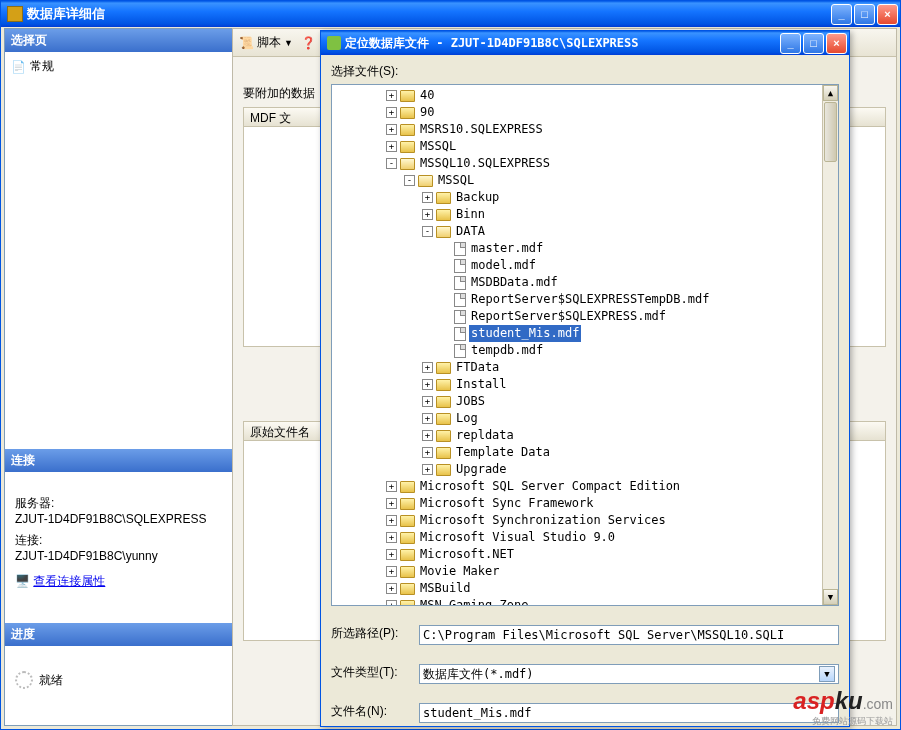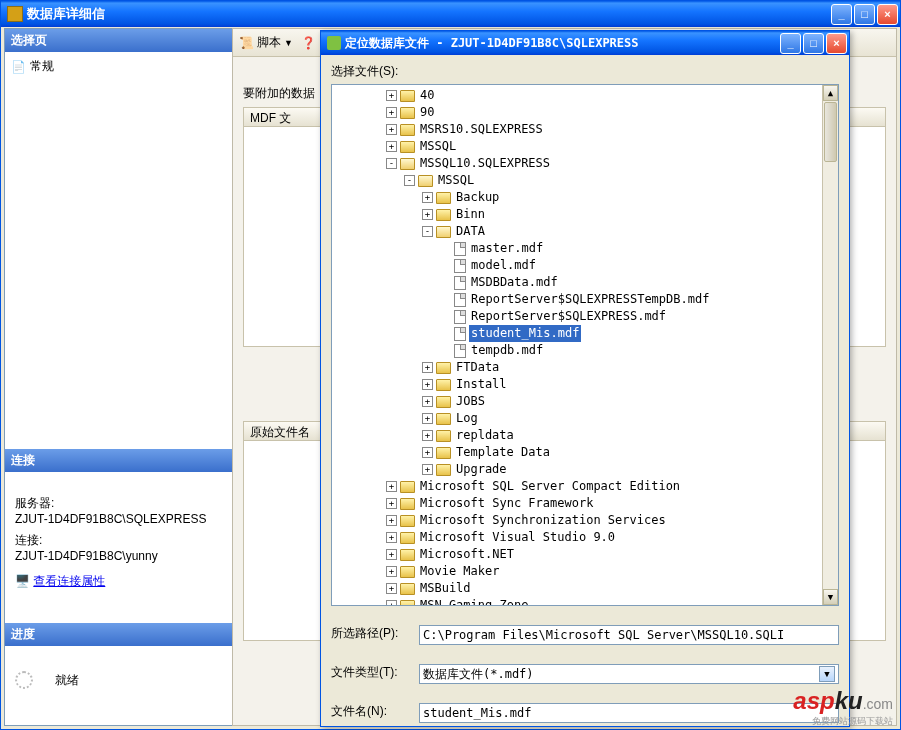--- a/index.html
+++ b/index.html
@@ -105,21 +105,21 @@
       <div>ZJUT-1D4DF91B8C\SQLEXPRESS</div>
       <div class="lbl">连接:</div>
       <div>ZJUT-1D4DF91B8C\yunny</div>
       <div class="item" style="margin-top:10px;">
         <span class="ico">🖥️</span>
         <a href="#">查看连接属性</a>
       </div>
     </div>
     <div style="height:16px;"></div>
     <div class="left-header">进度</div>
-    <div class="left-sub" style="display:flex;align-items:center;margin-top:8px;gap:16px;">
+    <div class="left-sub" style="display:flex;align-items:center;margin-top:8px;">
       <span class="spinner"></span>
       <span>就绪</span>
     </div>
   </div>
 
   <div class="right-bg">
     <div class="toolbar">
       <div class="tb-btn">
         <span class="ico">📜</span>
         <span>脚本</span>

